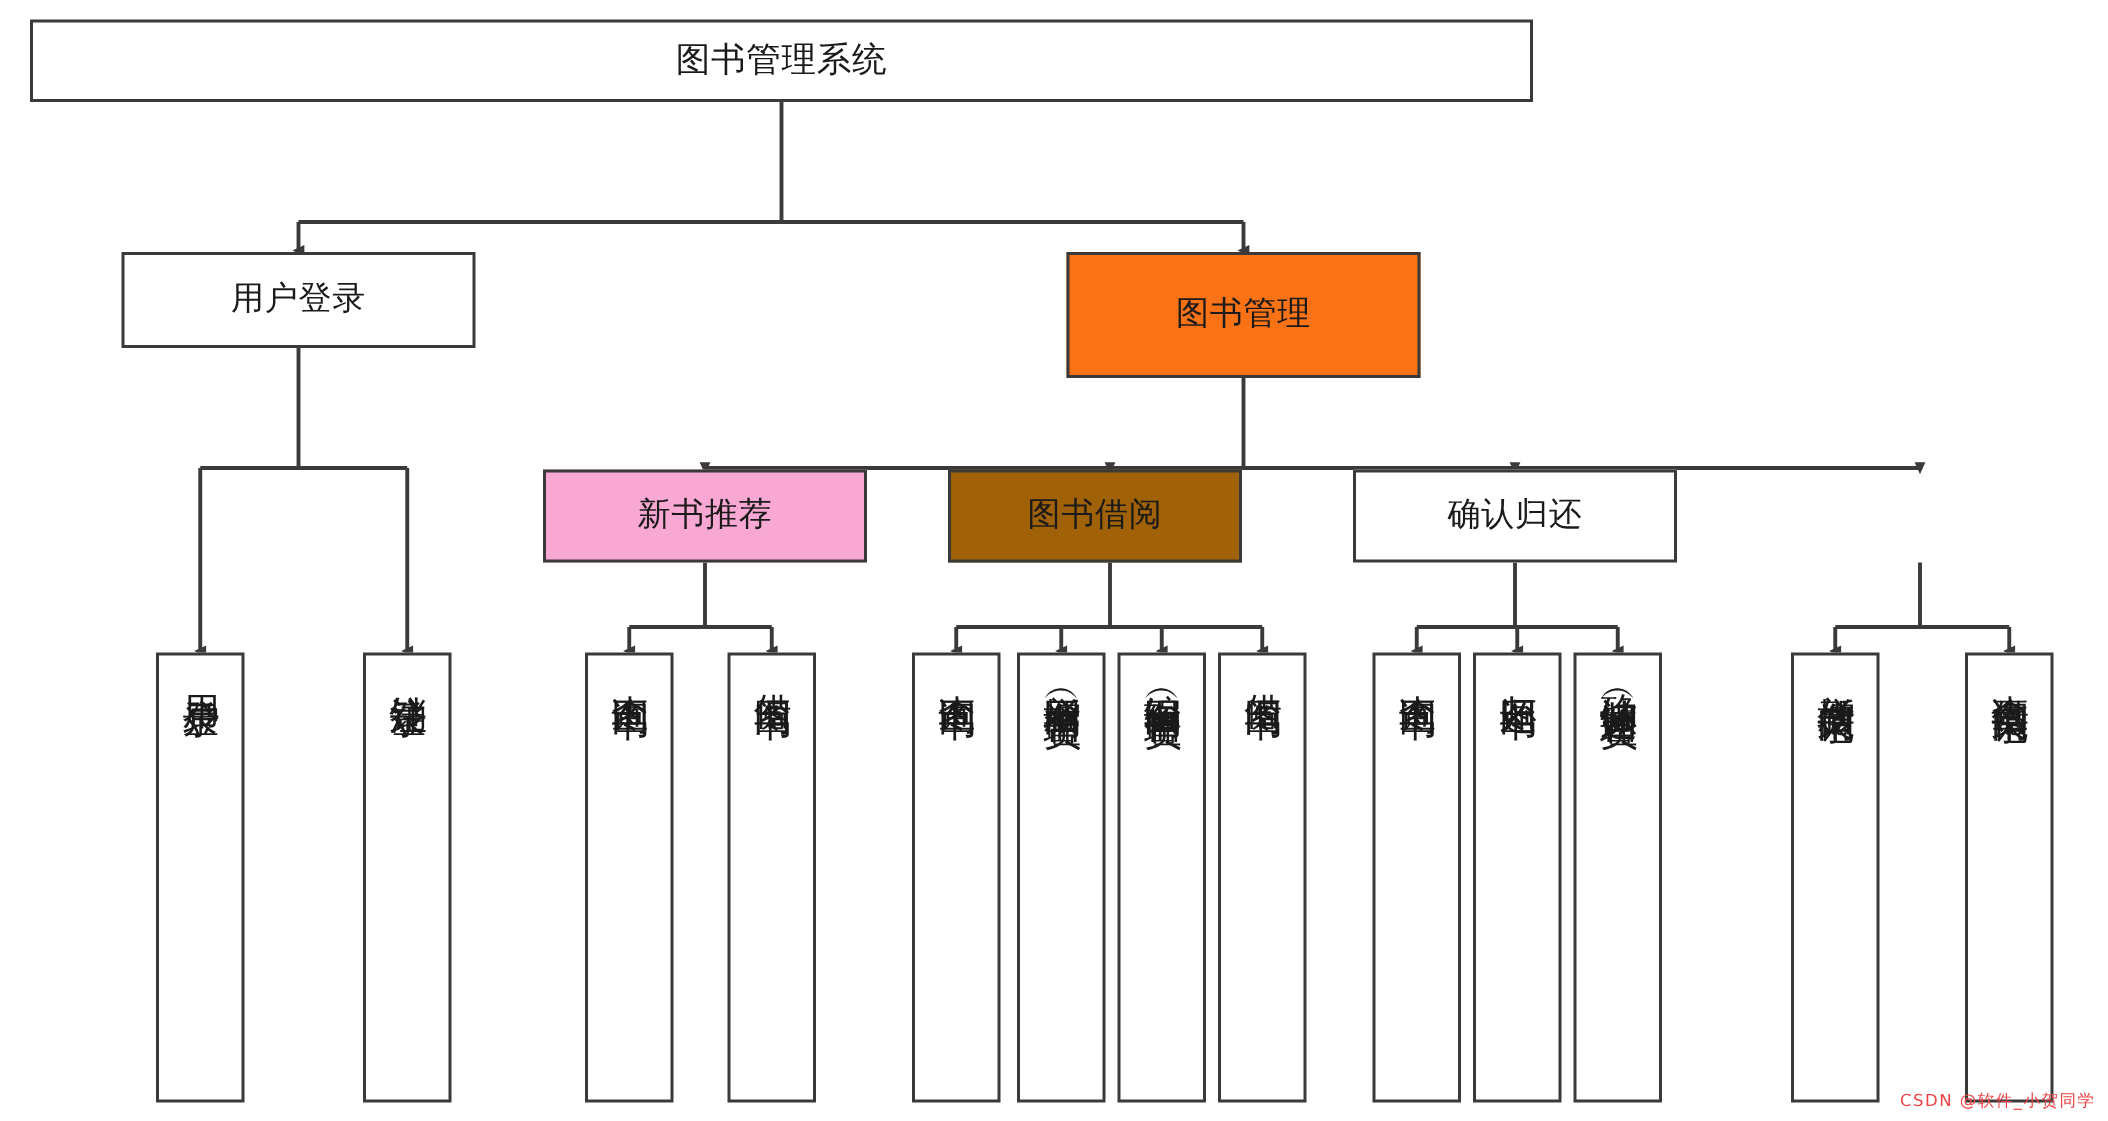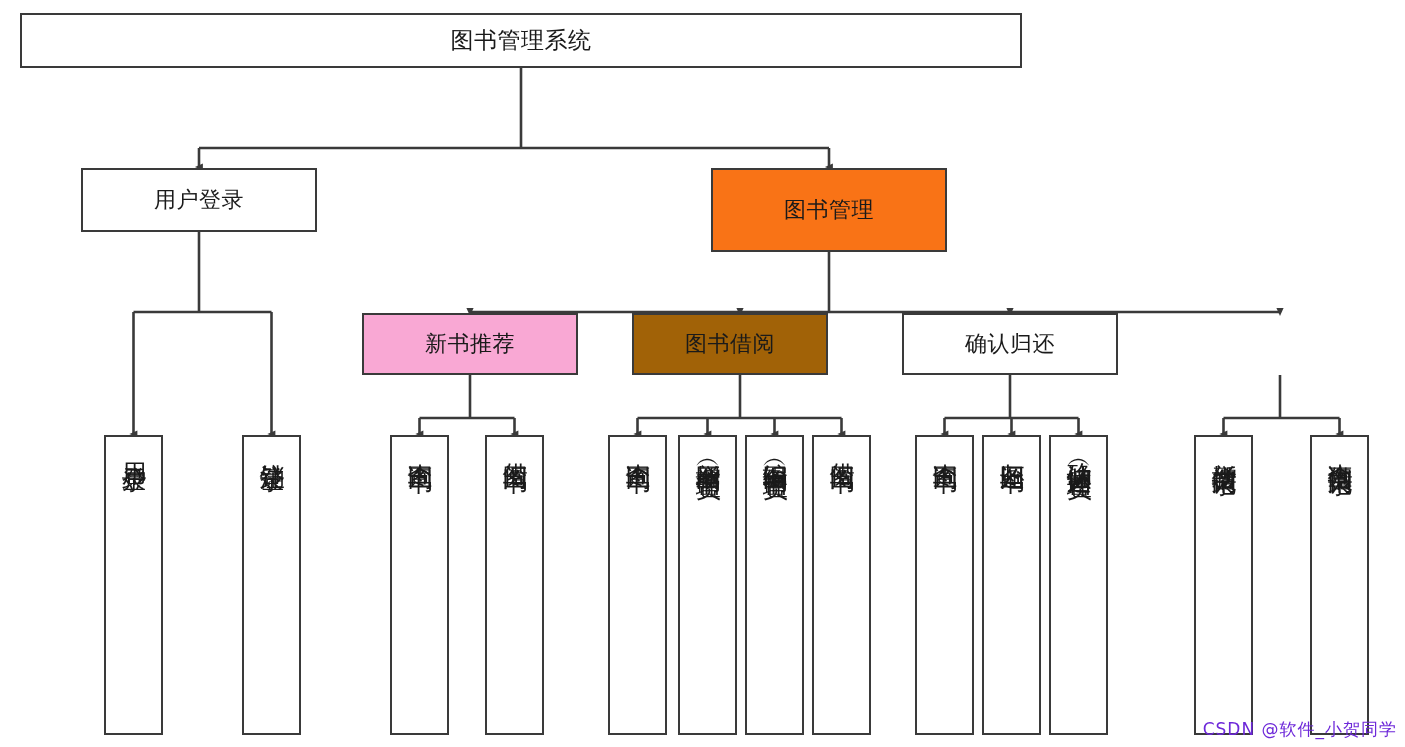--- a/index.html
+++ b/index.html
@@ -40,22 +40,22 @@
     font-size:25px;
     line-height:1.05;
     letter-spacing:2px;
     white-space:nowrap;
   }
   .node.vert.tall .label{font-size:25px;}
 
   #watermark{
     position:absolute;
     right:8px;bottom:6px;
-    font-size:17px;
-    color:#6d28d9;
+    font-size:11px;
+    color:#ef4444;
     letter-spacing:1px;
     white-space:nowrap;
     user-select:none;
   }
 </style>
 </head>
 <body>
 
 <div id="diagram-root">
 

